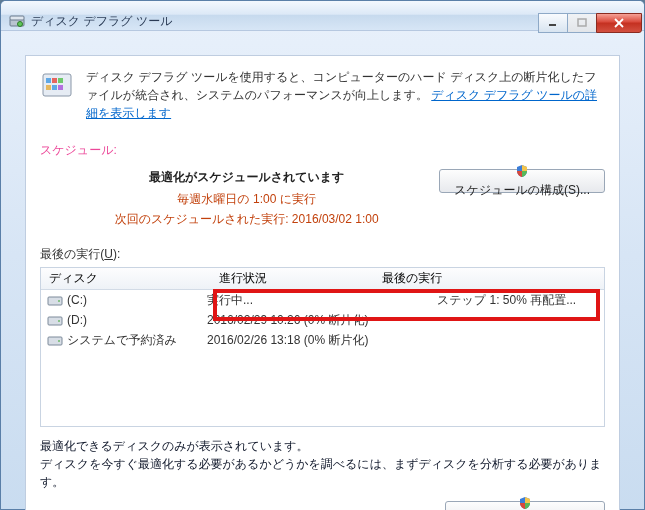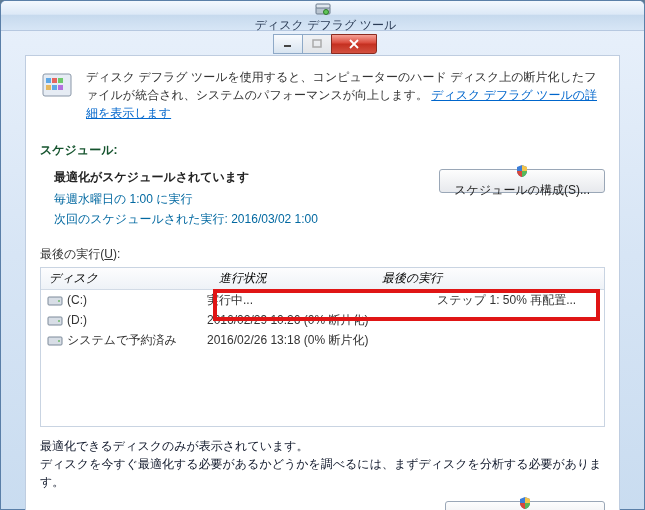--- a/index.html
+++ b/index.html
@@ -21,24 +21,23 @@
     border-radius: 6px 6px 0 0;
     display: flex;
     flex-direction: column;
     box-shadow: 0 0 8px rgba(0,0,0,0.4);
   }
   .titlebar {
     height: 30px;
     background: linear-gradient(to bottom, #f3f8fe 0%, #dde9f7 45%, #c7daee 50%, #d7e6f6 100%);
     border-bottom: 1px solid #b6c8e0;
     display: flex;
-    align-items: center;
-    padding: 0 2px 0 8px;
+    align-items: flex-start;
+    padding: 12px 2px 0 8px;
     border-radius: 5px 5px 0 0;
-    flex-direction: column;
   }
   .titlebar .icon {
     width: 16px; height: 16px; margin-right: 6px;
     display: inline-flex; align-items: center; justify-content: center;
   }
   .titlebar .title {
     color: #2a3b55;
     flex: 1;
     font-size: 12px;
   }
@@ -69,25 +68,25 @@
     flex-direction: column;
     padding: 12px 14px;
   }
   .intro { display: flex; gap: 10px; margin-bottom: 12px;}
   .intro-icon {
     width: 36px; height: 36px; flex-shrink: 0;
     display:flex; align-items:center; justify-content:center;
   }
   .intro-text { color: #333; line-height: 1.5; }
   .link { color: #0066cc; text-decoration: underline; cursor: pointer; }
-  .section-label { color: #14532d; margin: 8px 0 6px 0; font-weight: bold; }
+  .section-label { color: #ec4899; margin: 8px 0 6px 0; }
   .sched-box { padding: 4px 0 10px 14px; display:flex; align-items:flex-start; }
-  .sched-left { flex:1; }
+  .sched-left { flex:1;text-align:center; }
   .sched-title { font-weight: bold; margin-bottom: 4px; color:#222;}
-  .sched-line { color:#0369a1; margin-bottom: 2px; line-height:1.5;}
+  .sched-line { color:#c2410c; margin-bottom: 2px; line-height:1.5;}
   .btn {
     background: linear-gradient(to bottom, #fdfdfd, #e7e9ed);
     border: 1px solid #9aa7b7;
     border-radius: 3px;
     padding: 4px 14px;
     min-width: 160px;
     height: 24px;
     font-family: inherit;
     font-size: 12px;
     color: #222;
@@ -110,21 +109,21 @@
     font-size: 12px;
     position: relative;
   }
   .list-header {
     display: flex;
     background: linear-gradient(to bottom, #fdfdfe, #eef2f7);
     border-bottom: 1px solid #d2dbe6;
     height: 22px;
     align-items: center;
   }
-  .col { padding: 0 8px; font-style: italic; }
+  .col { padding: 0 8px; }
   .col.disk { width: 170px; }
   .col.last { width: 230px; }
   .col.prog { flex:1; }
   .row {
     display: flex;
     height: 20px;
     align-items: center;
     color: #333;
   }
   .row .drv-icon { width:16px; height:16px; margin: 0 4px 0 6px; display:inline-flex; align-items:center; justify-content:center;}

